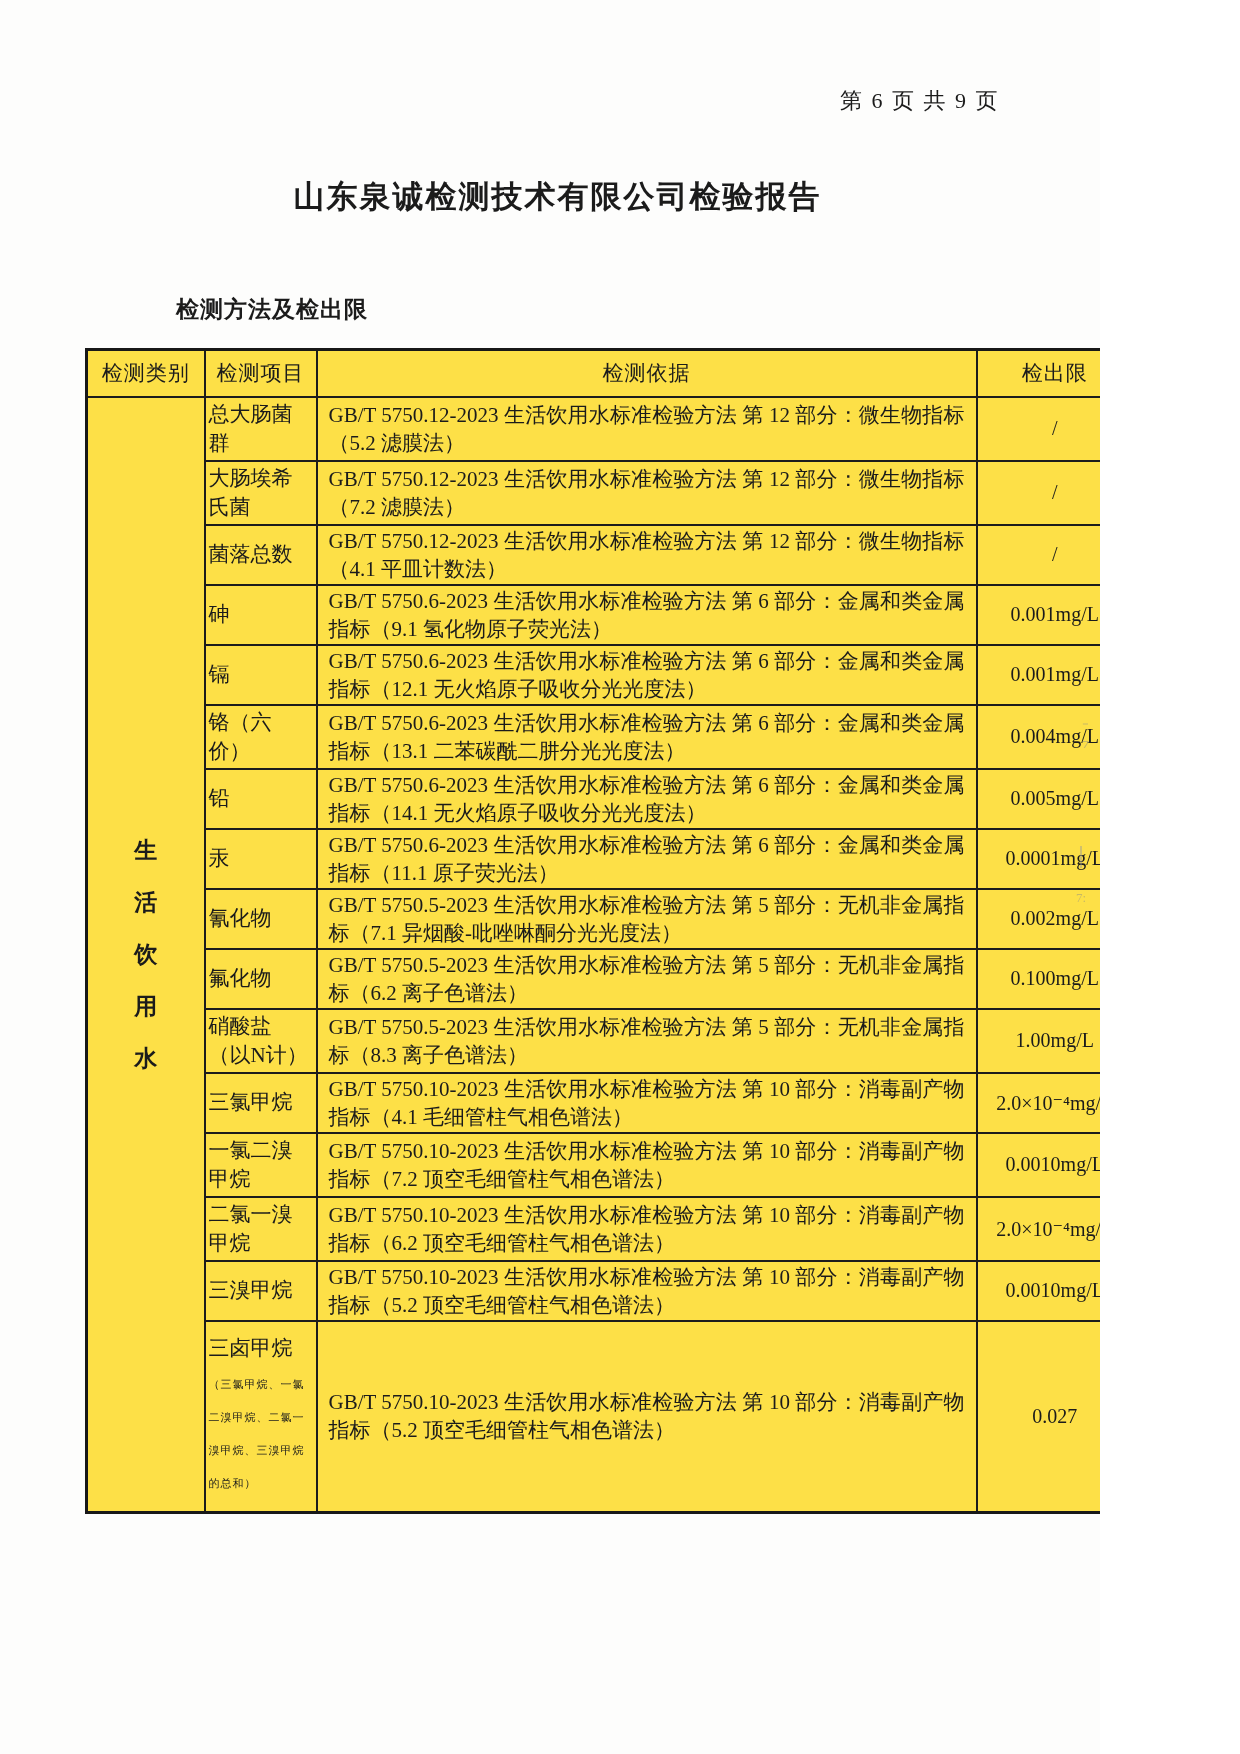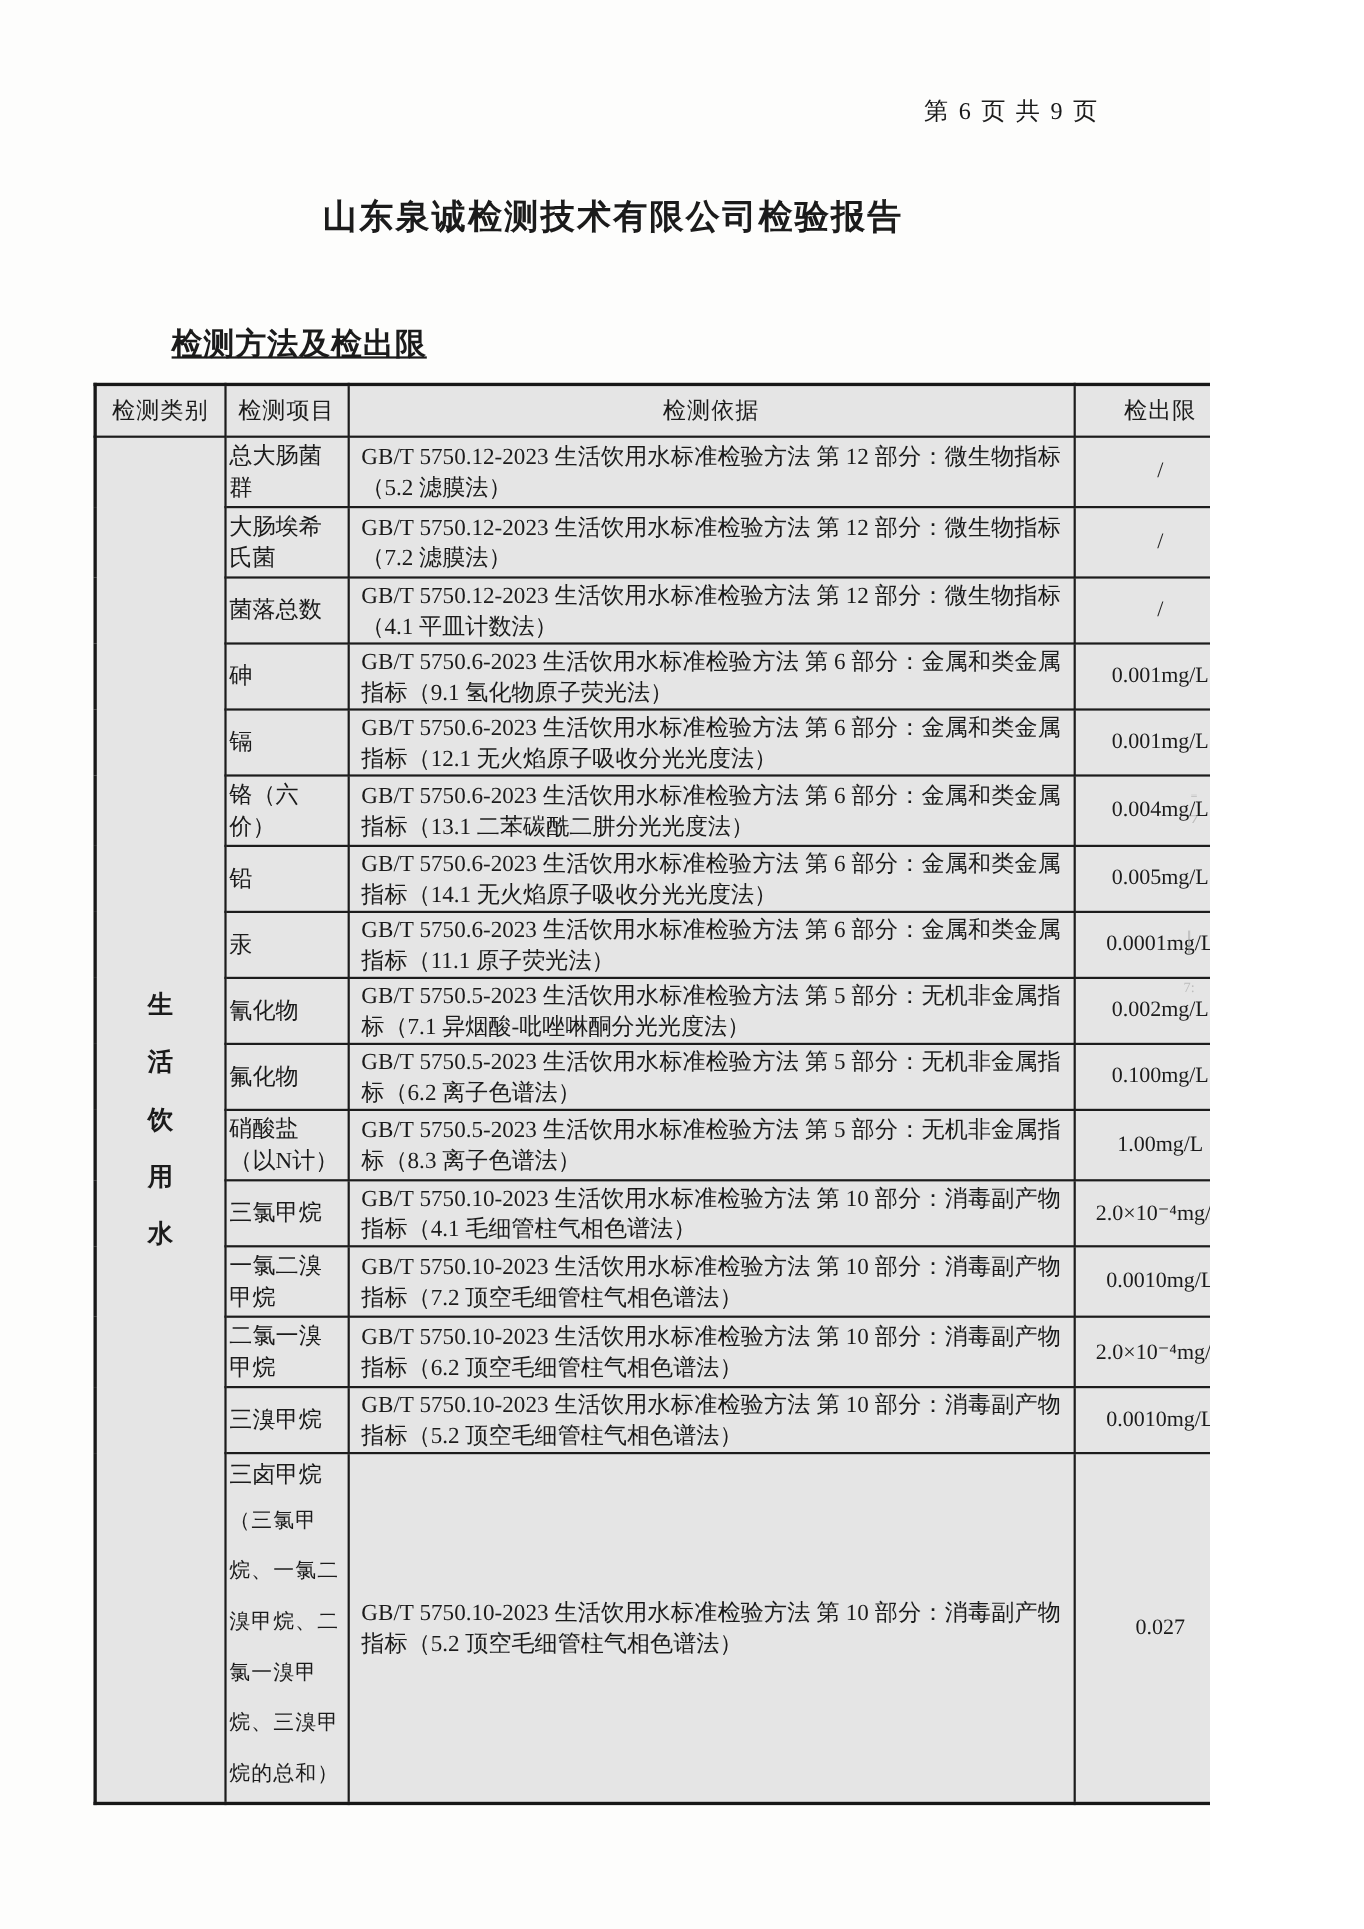--- a/index.html
+++ b/index.html
@@ -39,38 +39,37 @@
     width: 776px;
     height: 36px;
     border-bottom: 2.5px solid #151515;
     font-size: 21px;
     letter-spacing: 1px;
   }
   .sample-line .sample-value { margin-left: 8px; letter-spacing: 0.5px; }
   .section-title {
     position: absolute;
     top: 294px;
-    left: 156px;
+    left: 176px;
     font-family: "Liberation Sans", "DejaVu Sans", sans-serif;
     font-weight: bold;
-    font-size: 28px;
-    letter-spacing: 1px;
-    text-decoration: underline;
+    font-size: 23px;
+    letter-spacing: 1px;
   }
   .methods-table-wrap {
     position: absolute;
     top: 348px;
     left: 85px;
   }
   table.methods-table {
     border-collapse: collapse;
     table-layout: fixed;
     width: 1047px;
     border: 3px solid #181818;
-    background: #e5e5e5;
+    background: #fde047;
   }
   table.methods-table th,
   table.methods-table td {
     border: 2px solid #1c1c1c;
     vertical-align: middle;
   }
   table.methods-table th {
     font-weight: normal;
     font-size: 21px;
     letter-spacing: 1px;
@@ -99,22 +98,22 @@
     line-height: 28px;
     padding: 1px 11px;
     text-align: justify;
   }
   td.limit-cell {
     text-align: center;
     font-size: 20px;
     padding: 2px 4px;
   }
   .item-note {
-    font-size: 19px;
-    line-height: 46px;
+    font-size: 11px;
+    line-height: 33px;
     letter-spacing: 1px;
     margin-top: 4px;
   }
   .tail-item-name { line-height: 32px; }
   
   .artifact { position: absolute; opacity: 0.45; color: #8a8a8a; font-size: 13px; }
   .artifact.bar { width: 2px; height: 22px; background: #9a9a9a; }
 </style>
 </head>
 <body>

